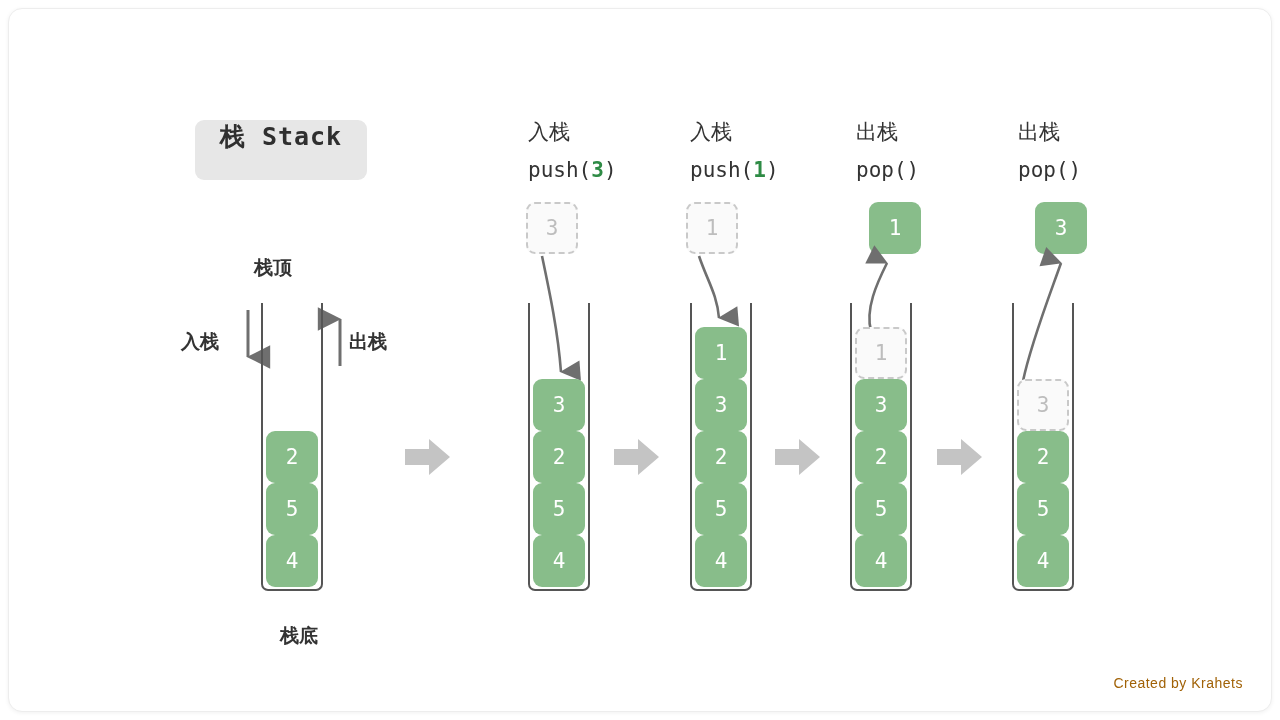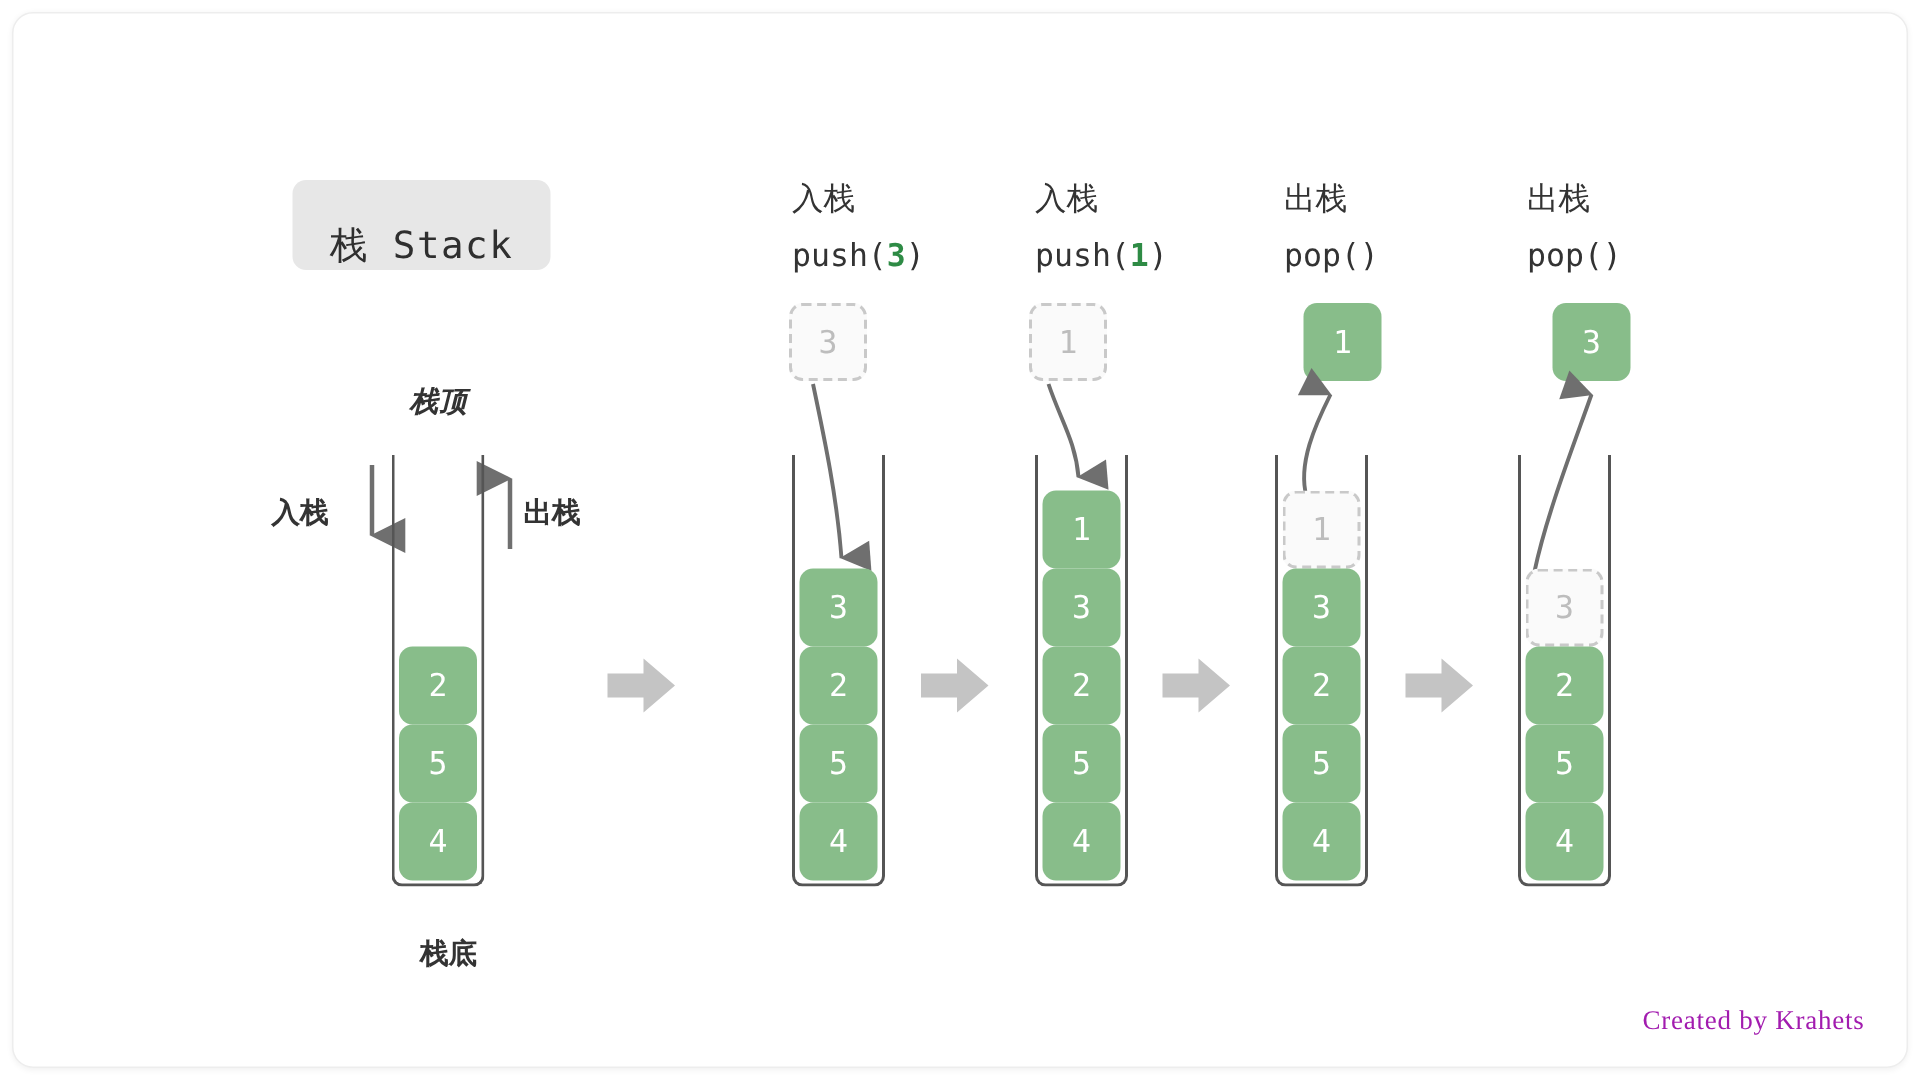--- a/index.html
+++ b/index.html
@@ -21,23 +21,23 @@
     overflow: hidden;
   }
   .abs { position: absolute; }
 
   
   #title-chip {
     left: 186px; top: 111px;
     width: 172px; height: 60px;
     background: #e7e7e7;
     border-radius: 9px;
-    display: flex; align-items: flex-end; justify-content: center;
+    display: flex; align-items: flex-start; justify-content: center;
     font-family: "DejaVu Sans Mono", "Liberation Mono", monospace;
-    font-size: 25px; font-weight: normal;
+    font-size: 25px; font-weight: bold;
     color: #2f2f2f;
     letter-spacing: 1px;
   }
 
   
   .cn-label {
     font-family: "Liberation Sans", "DejaVu Sans", sans-serif;
     font-size: 19px; font-weight: bold; color: #333333;
     white-space: nowrap;
   }
@@ -74,36 +74,36 @@
     background: #fafafa; color: #bdbdbd;
     border: 2px dashed #c9c9c9;
   }
 
   
   .block-arrow { width: 46px; height: 40px; }
 
   
   #credit {
     right: 28px; bottom: 20px;
-    font-family: Liberation Serif, serif;
-    font-size: 18px; color: #a21caf; letter-spacing: 0.5px;
+    font-family: Liberation Sans, sans-serif;
+    font-size: 14px; color: #a16207; letter-spacing: 0.5px;
     white-space: nowrap;
   }
   svg { display: block; overflow: visible; }
 </style>
 </head>
 <body>
 
 <div id="card">
 
   <div class="abs" id="title-chip">
     <span>栈 Stack</span>
   </div>
 
-  <div class="abs cn-label" style="left:264px; top:246px;font-style:italic;">栈顶</div>
+  <div class="abs cn-label" style="left:245px; top:246px;">栈顶</div>
 
   <div class="abs cn-label" style="left:172px; top:320px;">入栈</div>
   <svg class="abs" style="left:228px; top:298px;" width="22" height="62">
     <defs>
       <marker id="mkDown" markerWidth="9" markerHeight="9" refX="4.5" refY="8" orient="auto">
         <path d="M0.6,0.6 L4.5,8.4 L8.4,0.6 Z" fill="#6f6f6f"></path>
       </marker>
     </defs>
     <line x1="11" y1="3" x2="11" y2="50" stroke="#6f6f6f" stroke-width="3" marker-end="url(#mkDown)"></line>
   </svg>

